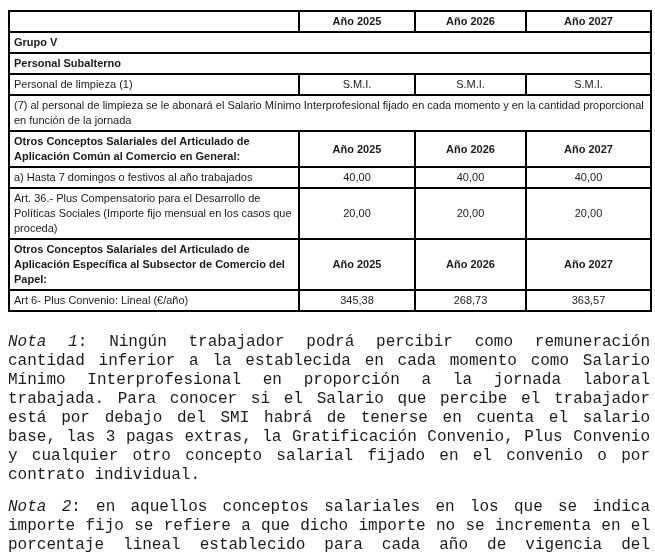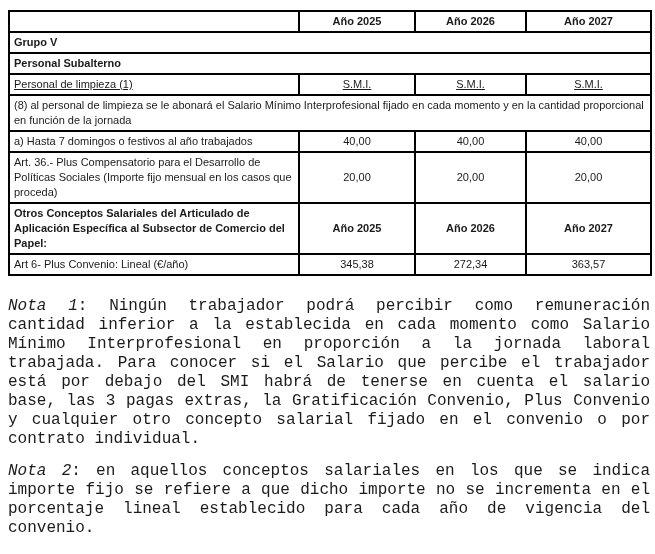--- a/index.html
+++ b/index.html
@@ -31,21 +31,21 @@
     overflow: hidden;
   }
   td.lbl { text-align: left; }
   td.val { text-align: center; }
   td.b   { font-weight: bold; }
   td.span { text-align: left; }
   
   td.dbl { border-left: 6px double #000; }
   tr.h20 td { height: 20px; }
   tr.h18 td { height: 18px; }
-  tr.h21 td { height: 14px; text-decoration: underline; }
+  tr.h21 td { height: 14px; }
   tr.h31 td { height: 31px; }
   tr.h33 td { height: 33px; }
   tr.h47 td { height: 47px; }
 
   .notes {
     width: 642px;
     margin-top: 21px;
     font-size: 16px;
     line-height: 19px;
     text-align: justify;
@@ -84,23 +84,29 @@
       </tr>
 
       <tr class="h21">
         <td class="lbl">Personal de limpieza (1)</td>
         <td class="val">S.M.I.</td>
         <td class="val">S.M.I.</td>
         <td class="val dbl">S.M.I.</td>
       </tr>
 
       <tr class="h31">
-        <td class="span" colspan="4">(8) al personal de limpieza se le abonará el Salario Mínimo Interprofesional fijado en cada momento y en la cantidad proporcional en función de la jornada</td>
+        <td class="span" colspan="4">(7) al personal de limpieza se le abonará el Salario Mínimo Interprofesional fijado en cada momento y en la cantidad proporcional en función de la jornada</td>
       </tr>
 
+      <tr class="h33">
+        <td class="lbl b">Otros Conceptos Salariales del Articulado de Aplicación Común al Comercio en General:</td>
+        <td class="val b">Año 2025</td>
+        <td class="val b">Año 2026</td>
+        <td class="val b dbl">Año 2027</td>
+      </tr>
 
 
       <tr class="h20">
         <td class="lbl">a) Hasta 7 domingos o festivos al año trabajados</td>
         <td class="val">40,00</td>
         <td class="val">40,00</td>
         <td class="val dbl">40,00</td>
       </tr>
 
 
@@ -115,21 +121,21 @@
       <tr class="h47">
         <td class="lbl b">Otros Conceptos Salariales del Articulado de Aplicación Específica al Subsector de Comercio del Papel:</td>
         <td class="val b">Año 2025</td>
         <td class="val b">Año 2026</td>
         <td class="val b dbl">Año 2027</td>
       </tr>
 
       <tr class="h20">
         <td class="lbl">Art 6- Plus Convenio: Lineal (€/año)</td>
         <td class="val">345,38</td>
-        <td class="val">272,34</td>
+        <td class="val">268,73</td>
         <td class="val dbl">363,57</td>
       </tr>
 
     </tbody>
   </table>
 
   <div class="notes">
     <p class="note"><span class="note-label">Nota 1</span><span>: Ningún trabajador podrá percibir como remuneración cantidad inferior a la establecida en cada momento como Salario Mínimo Interprofesional en proporción a la jornada laboral trabajada. Para conocer si el Salario que percibe el trabajador está por debajo del SMI habrá de tenerse en cuenta el salario base, las 3 pagas extras, la Gratificación Convenio, Plus Convenio y cualquier otro concepto salarial fijado en el convenio o por contrato individual.</span></p>
     <p class="note"><span class="note-label">Nota 2</span><span>: en aquellos conceptos salariales en los que se indica importe fijo se refiere a que dicho importe no se incrementa en el porcentaje lineal establecido para cada año de vigencia del convenio.</span></p>
   </div>

